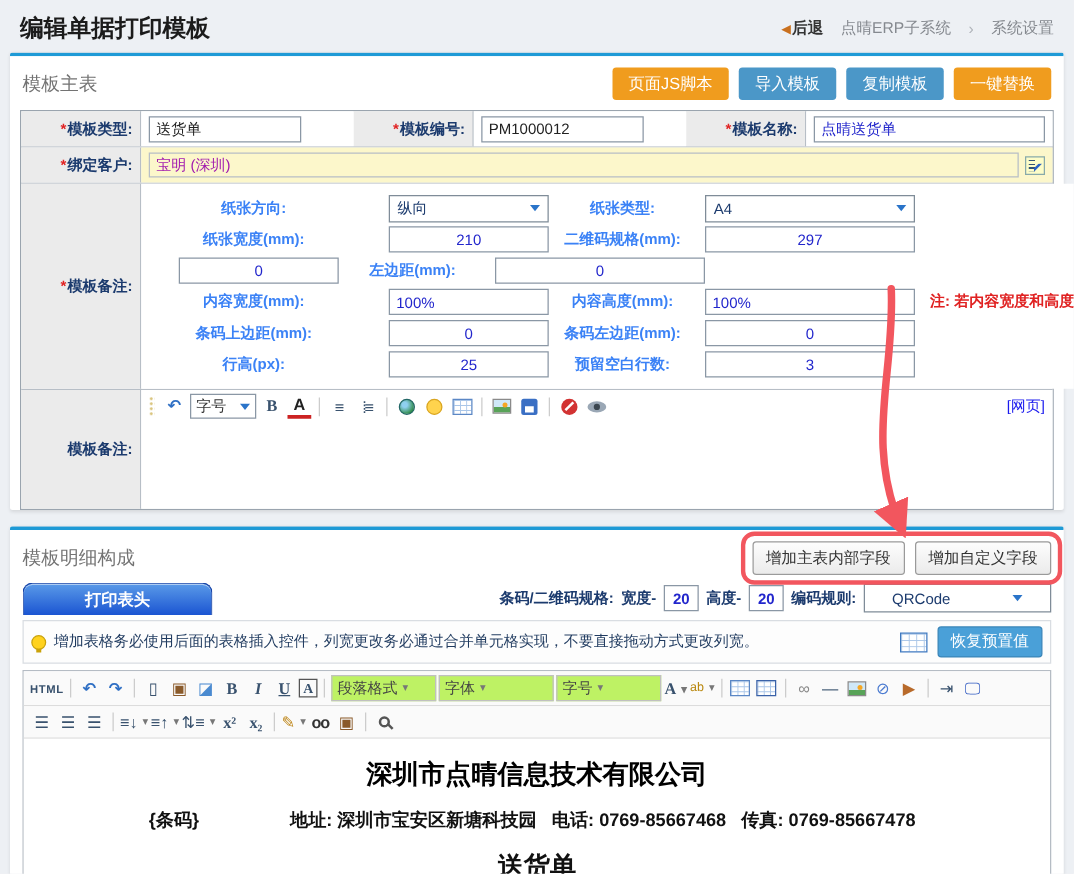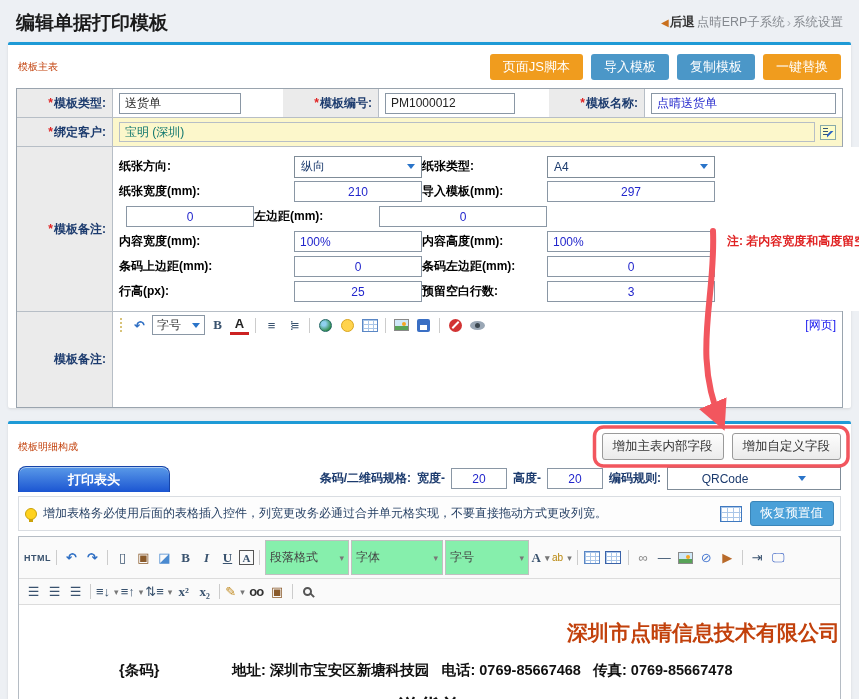--- a/index.html
+++ b/index.html
@@ -2,31 +2,31 @@
 <html><head>
 <meta charset="utf-8">
 <style>
   * { margin:0; padding:0; box-sizing:border-box; }
   html,body { width:859px; height:699px; overflow:hidden; background:#edf0f4;
     font-family:"Liberation Sans","DejaVu Sans",sans-serif; font-size:12px; color:#333; }
 
   
   .top-header { display:flex; justify-content:space-between; align-items:center; padding:9px 16px 6px 16px; height:42px; }
   .page-title { font-size:19px; font-weight:bold; color:#1b1b1b; }
-  .crumbs { display:flex; align-items:center; gap:2px; font-size:12.5px; color:#85898f; }
+  .crumbs { display:flex; align-items:center; gap:14px; font-size:12.5px; color:#85898f; }
   .back { color:#333; font-weight:bold; cursor:pointer; }
   .back-tri { color:#c9701e; font-size:10px; margin-right:1px; }
   .crumb-link { color:#85898f; cursor:pointer; }
   .crumb-sep { color:#b0b4ba; }
 
   
   .panel { margin:0 8px; background:#fff; border-top:3px solid #1e9ad6; border-radius:2px;
            box-shadow:0 1px 3px rgba(0,0,0,.10); }
   .panel-head { display:flex; justify-content:space-between; align-items:center; padding:9px 10px 8px 10px; }
-  .section-title { font-size:10px; color:#c2410c; }
+  .section-title { font-size:15px; color:#737373; }
   .btn-row { display:flex; gap:8px; }
   .btn { border:none; border-radius:3px; color:#fff; font-size:13px; padding:4px 13px; cursor:pointer;
          font-family:inherit; }
   .btn.orange { background:#f09c1e; }
   .btn.blue { background:#4b97c8; }
   .btn.gray { background:linear-gradient(#fdfdfd,#ebebeb); border:1px solid #9a9a9a; color:#333;
               font-size:12.5px; padding:4px 10px; border-radius:3px; }
   .btn.solidblue { background:#4aa0d8; border:1px solid #3a85b8; font-size:12.5px; padding:3px 10px; }
 
   
@@ -38,35 +38,35 @@
   .val-cell { display:flex; align-items:center; padding:3px 6px; background:#fff; }
   .star { color:#e02222; margin-right:1px; }
   .in { border:1px solid #8a97a5; height:21px; font-family:inherit; font-size:12px; color:#2226cc;
         padding:0 5px; background:#fff; }
   .in.dark { color:#222; }
   .in.center { text-align:center; }
   .w96 { width:96px; flex:none; } .w170 { width:170px; flex:none; } .grow { flex:1; }
   .h29 { height:29px; }
 
   .yellow-cell { background:#fcf7cb; }
-  .bind-input { flex:1; background:#fcf7cb; border:1px solid #b7bec6; height:20px; color:#0f766e;
+  .bind-input { flex:1; background:#fcf7cb; border:1px solid #b7bec6; height:20px; color:#a21caf;
                 font-family:inherit; font-size:12px; padding:0 5px; }
   .mini-form-icon { width:16px; height:15px; margin-left:5px; background:#fdfdc8; border:1px solid #8aa;
                     position:relative; flex:none; cursor:pointer; }
   .mini-form-icon::before { content:""; position:absolute; left:2px; top:2px; width:5px; height:9px;
                     background:repeating-linear-gradient(#357 0 1px,transparent 1px 3px); }
   .mini-form-icon::after { content:""; position:absolute; right:1px; bottom:1px; width:7px; height:7px;
                     background:#2a62c4; clip-path:polygon(0 100%,100% 0,60% 0,0 60%); }
 
   
   .ps-wrap { display:flex; flex-direction:column; padding:4px 0; width:100%; }
   .ps-row { display:flex; align-items:center; height:25px; }
-  .ps-lab { color:#000000; font-weight:bold; text-align:left; }
+  .ps-lab { color:#3b82f6; font-weight:bold; text-align:center; }
   .ps-l1 { width:168px; } .ps-l2 { width:118px; }
-  .ps-in1 { width:128px; margin-left:7px; } .ps-in2 { width:168px; margin-left:7px; }
+  .ps-in1 { width:128px; margin-left:24px; } .ps-in2 { width:168px; margin-left:7px; }
   .note { color:#e02222; font-weight:bold; margin-left:12px; white-space:nowrap; }
   .sel { border:1px solid #7f8c98; background:#fff; height:22px; display:inline-flex; align-items:center;
          justify-content:space-between; padding:0 6px; color:#1c3b6e; cursor:pointer; }
   .chev { width:0; height:0; border-left:4px solid transparent; border-right:4px solid transparent;
           border-top:5px solid #2a74c9; margin-left:6px; }
 
   
   .remark-cell { flex-direction:column; align-items:stretch; padding:0; }
   .remark-bar { display:flex; align-items:center; gap:3px; padding:3px 6px; }
   .remark-body { flex:1; min-height:58px; }
@@ -110,37 +110,37 @@
 
   
   .panel.detail { margin-top:13px; }
   .tab-row { display:flex; align-items:center; padding:0 10px; height:27px; }
   .tab { width:152px; height:26px; line-height:25px; text-align:center; color:#fff; font-weight:bold;
          font-size:13px; background:linear-gradient(180deg,#5a9ae8,#1b55d2); border:1px solid #1644a8;
          border-bottom:none; border-radius:8px 8px 0 0; cursor:pointer;
          box-shadow:inset 0 1px 0 rgba(255,255,255,.5); }
   .bc-controls { margin-left:auto; display:flex; align-items:center; gap:6px; }
   .bc-lab { color:#1c3b6e; font-weight:bold; }
-  .bc-in { width:56px; text-align:center; }
-  .bc-sel { width:174px; height:23px; justify-content:center; gap:44px; }
+  .bc-in { width:28px; text-align:center;font-weight:bold; }
+  .bc-sel { width:150px; height:23px; justify-content:center; gap:44px; }
   .tip-row { display:flex; align-items:center; gap:6px; margin:4px 10px 5px 10px; border:1px solid #d9dde2;
              background:#fdfdfd; padding:4px 6px; color:#1f3a5f; }
   .tip-right { margin-left:auto; display:flex; align-items:center; gap:8px; }
 
   .editor { margin:0 10px; border:1px solid #b5bcc4; background:#fff; }
   .ed-bar { display:flex; align-items:center; gap:2px; padding:3px 5px; background:#fafafa;
             border-bottom:1px solid #dcdcdc; flex-wrap:nowrap; }
-  .ed-sel { border:1px solid #c0c0c0; background:#86efac; height:35px; display:inline-flex; align-items:center;
-            justify-content:space-between; padding:0 4px; color:#444; cursor:pointer; }
+  .ed-sel { border:1px solid #c0c0c0; background:#bef264; height:21px; display:inline-flex; align-items:center;
+            justify-content:flex-start; padding:0 4px; color:#444; cursor:pointer; }
   .dd { color:#777; font-size:9px; margin-left:4px; }
   .htmlbtn { font-size:9px; font-weight:bold; color:#39526e; letter-spacing:.5px; }
 
   
   .doc { background:#fff; padding-top:10px; }
-  .doc-company { text-align:right; font-size:21px; font-weight:bold; color:#c2410c; margin-top:4px; }
+  .doc-company { text-align:center; font-size:21px; font-weight:bold; color:#000000; margin-top:4px; }
   .doc-addr-row { position:relative; margin-top:14px; font-size:14.5px; font-weight:600; color:#111; }
   .doc-barcode { position:absolute; left:100px; top:0; font-weight:600; }
   .doc-addr { margin-left:213px; white-space:pre; }
   .doc-title { text-align:center; font-size:21px; font-weight:bold; color:#111; margin-top:13px; }
 
   
   #overlay { position:absolute; left:0; top:0; width:859px; height:699px; pointer-events:none; z-index:60; }
 </style>
 </head>
 <body>
@@ -218,21 +218,21 @@
               </span>
             <span class="ps-lab ps-l2">纸张类型:</span>
             <span class="sel ps-in2">
                 <span>A4</span>
                 <span class="chev"></span>
               </span>
           </div>
           <div class="ps-row">
             <span class="ps-lab ps-l1">纸张宽度(mm):</span>
             <input class="in center ps-in1" value="210" style="">
-            <span class="ps-lab ps-l2">导入模板(mm):</span>
+            <span class="ps-lab ps-l2">二维码规格(mm):</span>
             <input class="in center ps-in2" value="297" style="">
           </div>
           <div class="ps-row">
             <input class="in center ps-in1" value="0" style="">
             <span class="ps-lab ps-l2">左边距(mm):</span>
             <input class="in center ps-in2" value="0" style="">
           </div>
           <div class="ps-row">
             <span class="ps-lab ps-l1">内容宽度(mm):</span>
             <input class="in ps-in1" value="100%" style="">

